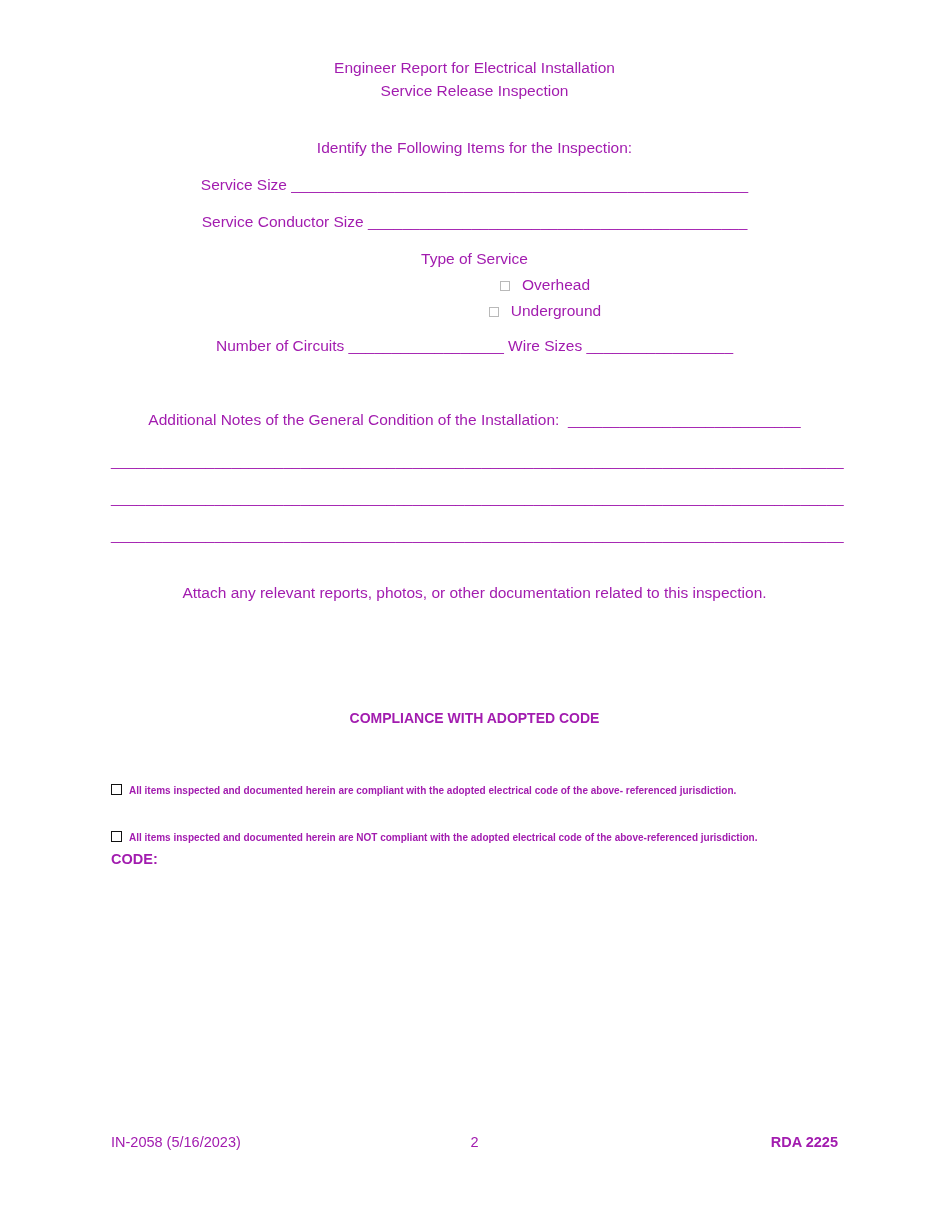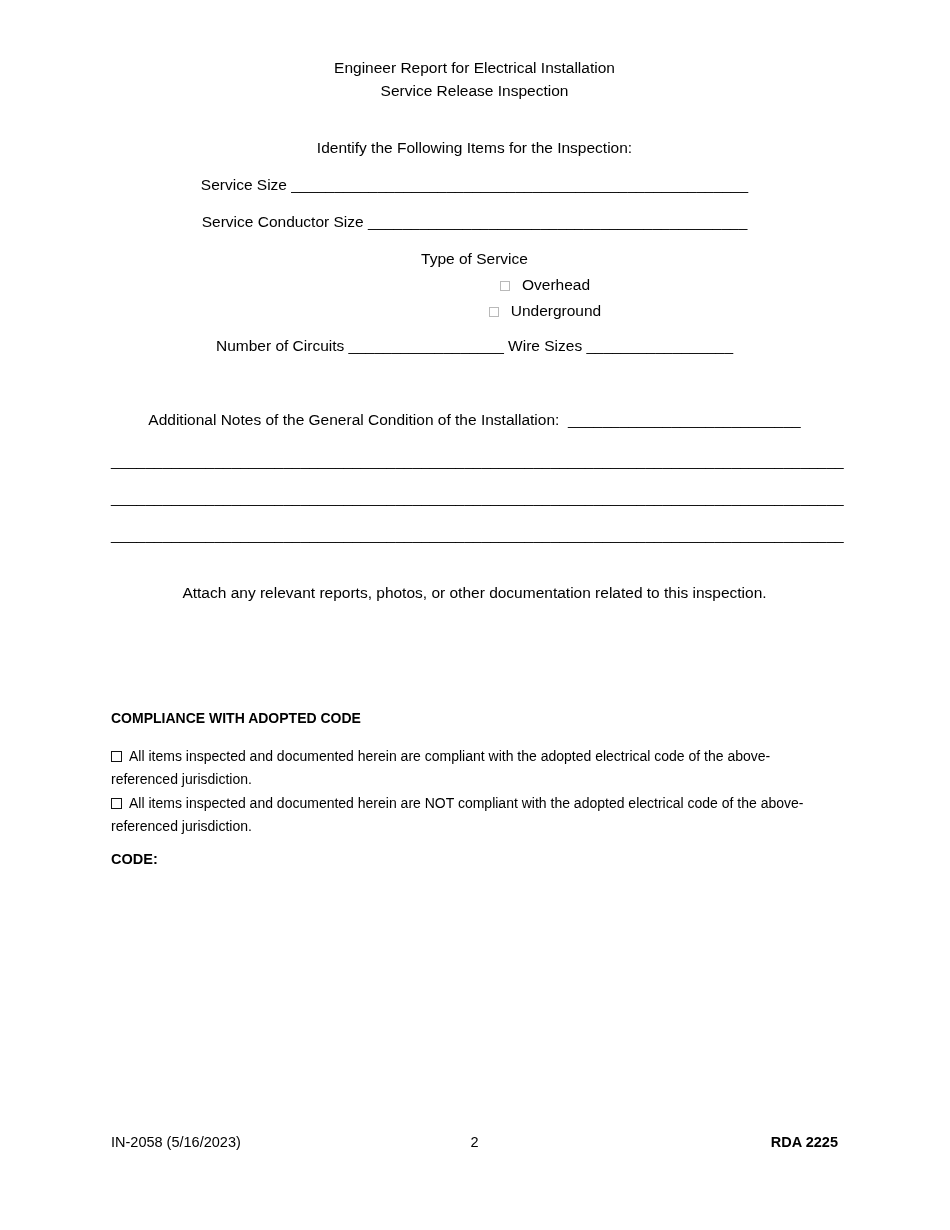--- a/index.html
+++ b/index.html
@@ -3,21 +3,21 @@
 <meta charset="utf-8">
 <style>
   * { box-sizing: border-box; }
   html, body { margin: 0; padding: 0; background: #ffffff; }
   .page {
     position: relative;
     width: 950px;
     height: 1230px;
     background: #ffffff;
     font-family: "Liberation Sans", sans-serif;
-    color: #000000;
+    color: #a21caf;
     overflow: hidden;
   }
   .abs { position: absolute; left: 111px; width: 727px; }
   .title-block { text-align: center; font-size: 15.5px; line-height: 23px; }
   .body-text { font-size: 15.5px; white-space: nowrap; text-align: center; }
   .blank { letter-spacing: 0; }
   .checkbox {
     display: inline-block;
     width: 10px; height: 10px;
     border: 1px solid #b9b9b9;
@@ -28,22 +28,22 @@
   .checkbox-dark {
     display: inline-block;
     width: 11px; height: 11px;
     border: 1.6px solid #111;
     vertical-align: -1px;
     margin-right: 7px;
     background: #fff;
   }
   .wrap-text { white-space: normal; }
   .comply-para { font-size: 15.5px; line-height: 34px; white-space: normal; }
-  .section-heading { font-weight: bold; font-size: 14px; }
-  .compliance-option { font-weight: normal; font-size: 14px; line-height: 23px; white-space: normal; }
+  .section-heading { text-align: center; font-weight: bold; font-size: 14px; }
+  .compliance-option { font-weight: bold; font-size: 10px; line-height: 23px; white-space: normal; margin-top: 34px; }
   .notes-label { font-weight: bold; font-size: 14.5px; }
   .footer-row { display: flex; font-size: 14.5px; }
   .footer-row > div { flex: 1; }
   .footer-center { text-align: center; }
   .footer-right { text-align: right; font-weight: bold; }
   .indent-option { padding-left: 141px; }
 </style>
 </head>
 <body>
 

